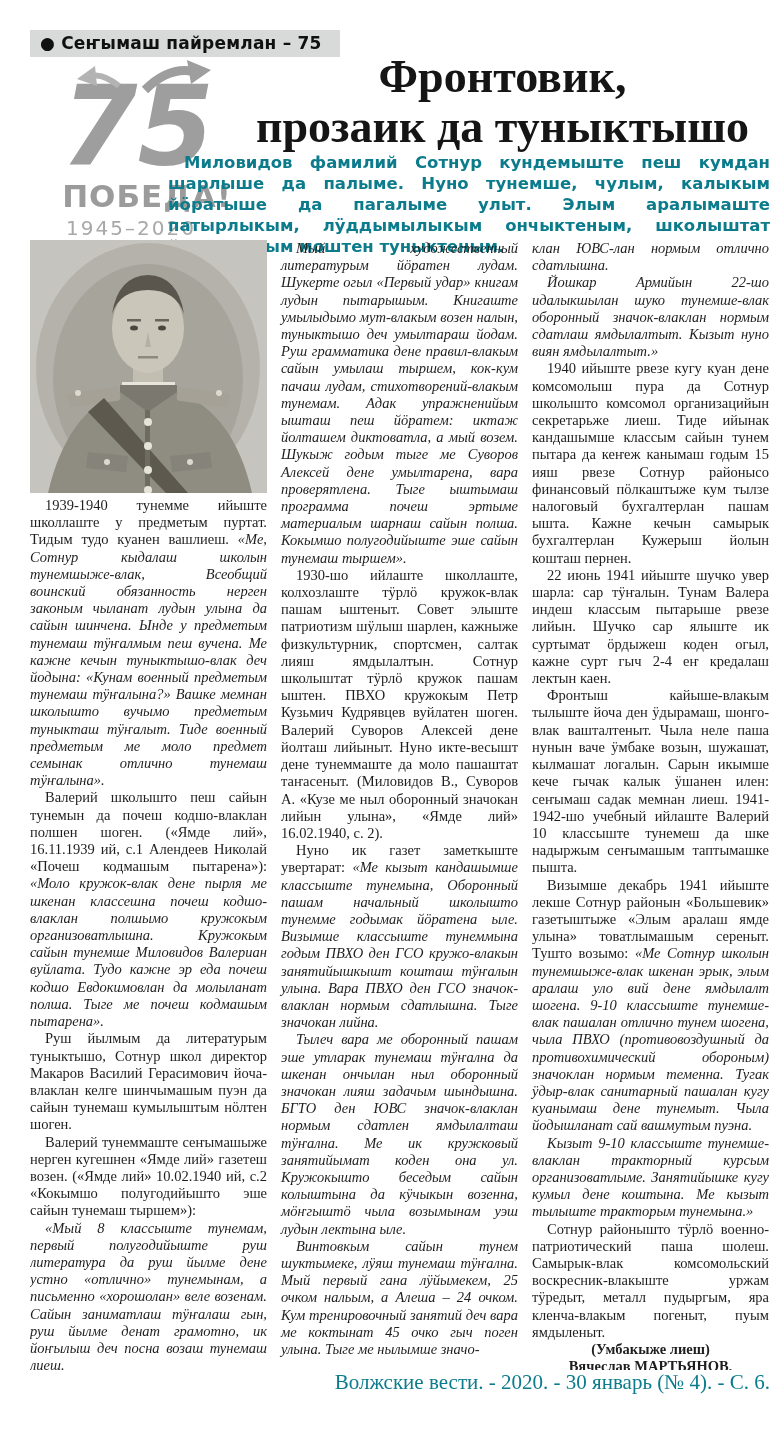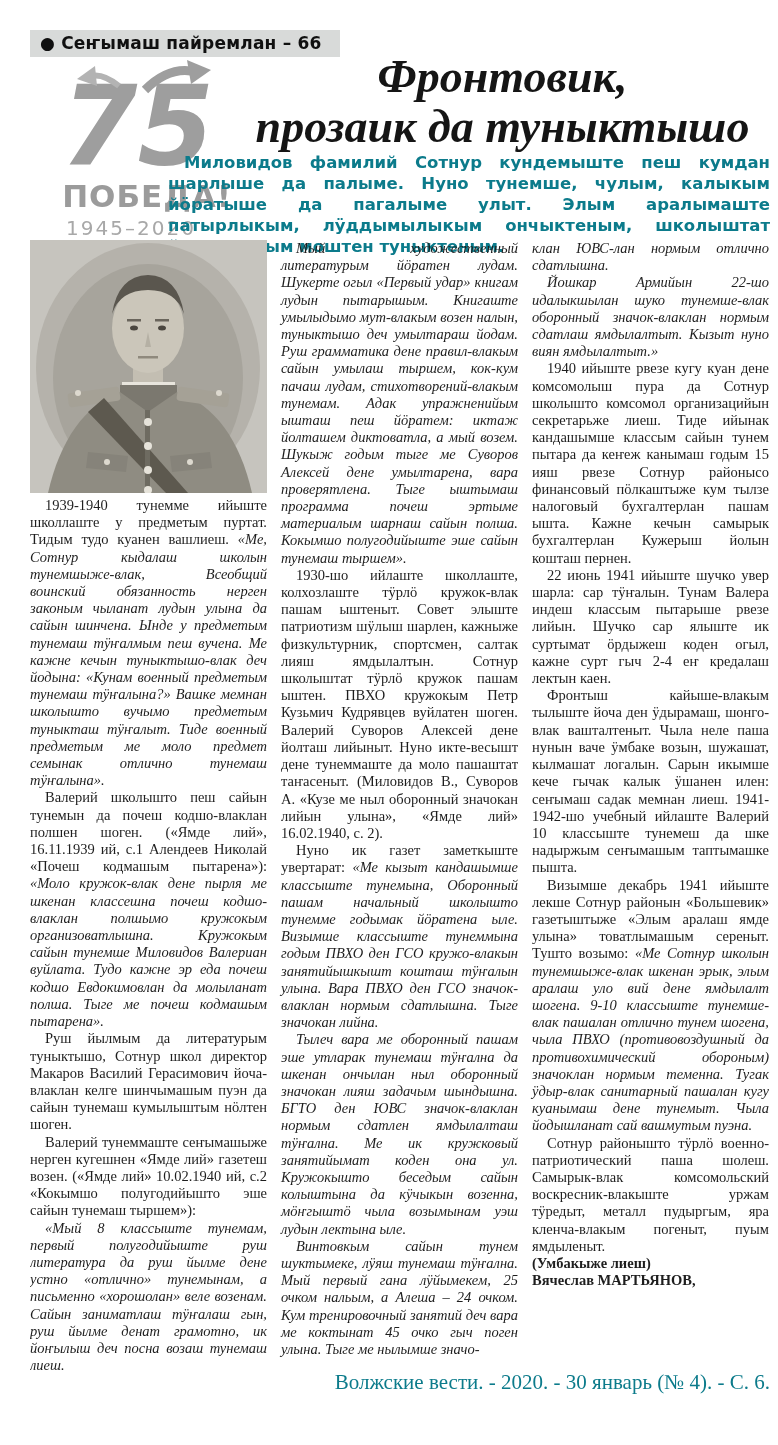--- a/index.html
+++ b/index.html
@@ -19,21 +19,21 @@
     font-family:"DejaVu Sans", sans-serif; font-weight:bold; font-size:31px;
     color:#9b9b9b; letter-spacing:1px; margin-top:-4px;text-align:right;
   }
   .logo-years {
     font-family:"DejaVu Sans", sans-serif; font-size:20px; color:#a8a8a8;
     letter-spacing:2px; margin-top:2px;
   }
   .headline {
     position:absolute; left:230px; top:52px; width:545px; text-align:center;
     font-family:"Liberation Serif", serif; font-weight:bold;
-    font-size:46px; line-height:50px; color:#151515;font-style:italic;
+    font-size:46px; line-height:50px; color:#151515;
   }
   .lead {
     position:absolute; left:168px; top:152px; width:602px;
     font-family:"DejaVu Sans", sans-serif; font-weight:bold;
     font-size:16.5px; line-height:21px; color:#0c7b8b;
     text-align:justify; text-indent:16px; margin:0;
   }
   .columns {
     position:absolute; left:30px; top:240px; width:740px; height:1130px;
     display:flex; gap:14px; overflow:hidden;
@@ -41,34 +41,34 @@
   .col { width:237px; flex:0 0 237px; }
   .photo-fig { margin:0 0 4px 0; width:237px; height:253px; }
   .caption {
     font-weight:bold; font-size:15.5px; line-height:19px; margin:0 0 1px 0;
   }
   .para {
     margin:0; font-size:14.5px; line-height:17.2px;
     text-align:justify; text-indent:15px;
   }
   .para.noindent { text-indent:0; }
-  .para.right { text-align:left; text-indent:0; font-weight:bold; }
+  .para.right { text-align:center; text-indent:0; font-weight:bold; }
   .it { font-style:italic;margin-top:40px; }
   .footer-citation {
     position:absolute; left:30px; top:1370px; width:740px; text-align:right;
     font-family:"Liberation Serif", serif; font-size:21px; color:#0c7b8b;
   }
 </style>
 </head>
 <body>
 
 <div class="page">
 
   <div class="kicker">
-    <span>● Сеҥымаш пайремлан – 66</span>
+    <span>● Сеҥымаш пайремлан – 75</span>
   </div>
 
   <div class="victory-logo">
     <svg class="logo-num" width="180" height="122" viewBox="0 0 180 122">
       <text x="20" y="104" font-size="110" font-weight="bold" font-style="italic" font-family="DejaVu Sans, sans-serif" fill="#9e9e9e">75</text>
       <path d="M104 30 C 120 14 136 9 150 11" stroke="#9e9e9e" stroke-width="9" fill="none"></path>
       <polygon points="146,0 170,10 150,24" fill="#9e9e9e"></polygon>
       <path d="M78 26 C 68 18 58 14 50 16" stroke="#b3b3b3" stroke-width="6" fill="none"></path>
       <polygon points="54,6 36,19 56,26" fill="#b3b3b3"></polygon>
     </svg>
@@ -139,20 +139,21 @@
     </div>
 
     <div class="col">
       <div class="col-body">
           <p class="para noindent"><span class="it">клан ЮВС-лан нормым отлично сдатлышна.</span></p>
           <p class="para"><span class="it">Йошкар Армийын 22-шо идалыкшылан шуко тунемше-влак оборонный значок-влаклан нормым сдатлаш ямдылалтыт. Кызыт нуно виян ямдылалтыт.»</span></p>
           <p class="para"><span>1940 ийыште рвезе кугу куан дене комсомолыш пура да Сотнур школышто комсомол организацийын секретарьже лиеш. Тиде ийынак кандашымше классым сайын тунем пытара да кеҥеж канымаш годым 15 ияш рвезе Сотнур районысо финансовый пӧлкаштыже кум тылзе налоговый бухгалтерлан пашам ышта. Кажне кечын самырык бухгалтерлан Кужерыш йолын кошташ пернен.</span></p>
           <p class="para"><span>22 июнь 1941 ийыште шучко увер шарла: сар тӱҥалын. Тунам Валера индеш классым пытарыше рвезе лийын. Шучко сар ялыште ик суртымат ӧрдыжеш коден огыл, кажне сурт гыч 2-4 еҥ кредалаш лектын каен.</span></p>
           <p class="para"><span>Фронтыш кайыше-влакым тылыште йоча ден ӱдырамаш, шонго-влак вашталтеныт. Чыла неле паша нунын ваче ӱмбаке возын, шужашат, кылмашат логалын. Сарын икымше кече гычак калык ӱшанен илен: сеҥымаш садак мемнан лиеш. 1941-1942-шо учебный ийлаште Валерий 10 классыште тунемеш да шке надыржым сеҥымашым таптымашке пышта.</span></p>
           <p class="para"><span>Визымше декабрь 1941 ийыште лекше Сотнур районын «Большевик» газетыштыже «Элым аралаш ямде улына» товатлымашым сереныт. Тушто возымо: </span><span class="it">«Ме Сотнур школын тунемшыже-влак шкенан эрык, элым аралаш уло вий дене ямдылалт шогена. 9-10 классыште тунемше-влак пашалан отлично тунем шогена, чыла ПВХО (противовоздушный да противохимический обороным) значоклан нормым теменна. Тугак ӱдыр-влак санитарный пашалан кугу куанымаш дене тунемыт. Чыла йодышланат сай вашмутым пуэна.</span></p>
+          <p class="para"><span class="it">Кызыт 9-10 классыште тунемше-влаклан тракторный курсым организоватлыме. Занятийышке кугу кумыл дене коштына. Ме кызыт тылыште тракторым тунемына.»</span></p>
           <p class="para"><span>Сотнур районышто тӱрлӧ военно-патриотический паша шолеш. Самырык-влак комсомольский воскресник-влакыште уржам тӱредыт, металл пудыргым, яра кленча-влакым погеныт, пуым ямдыленыт.</span></p>
           <p class="para right"><span>(Умбакыже лиеш)</span></p>
           <p class="para right"><span>Вячеслав МАРТЬЯНОВ,</span></p>
         </div>
     </div>
 
   </div>
 
   <div class="footer-citation">Волжские вести. - 2020. - 30 январь (№ 4). - С. 6.</div>
 

